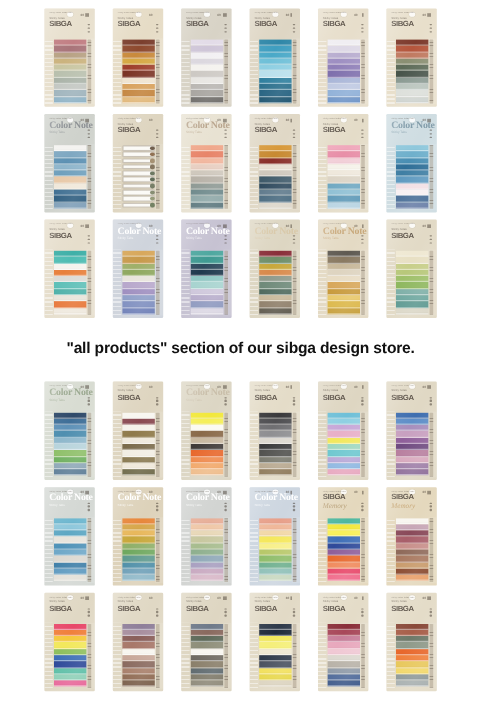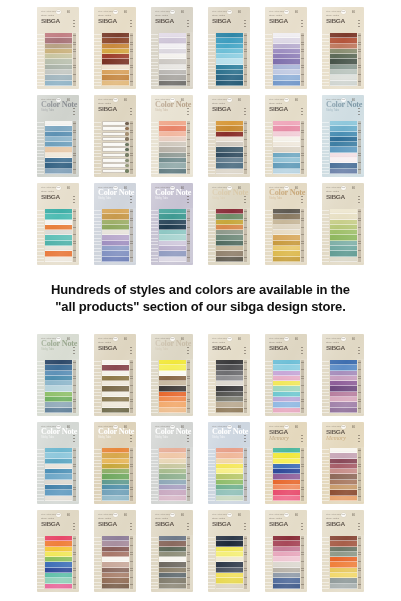--- a/index.html
+++ b/index.html
@@ -894,21 +894,20 @@
               <span style="background: rgb(220, 216, 200);"></span>
             </div>
             <div class="ruler"></div>
           </div>
           <div class="sheen"></div>
         </div>
       </div>
     </div>
 
   <div class="caption">
-    <span>Hundreds of styles and colors are available in the</span>
     <span class="l2">"all products" section of our sibga design store.</span>
   </div>
 
   <div class="grid grid-bottom" id="grid-bottom">
       <div class="tile">
         <div class="card" style="background: rgb(216, 220, 210);">
           <div class="hole"></div>
           <div class="hdr">
             <div class="tiny">sticky notes index tabs</div>
             <div class="title-serif" style="color: rgb(154, 168, 143);">Color Note</div>

